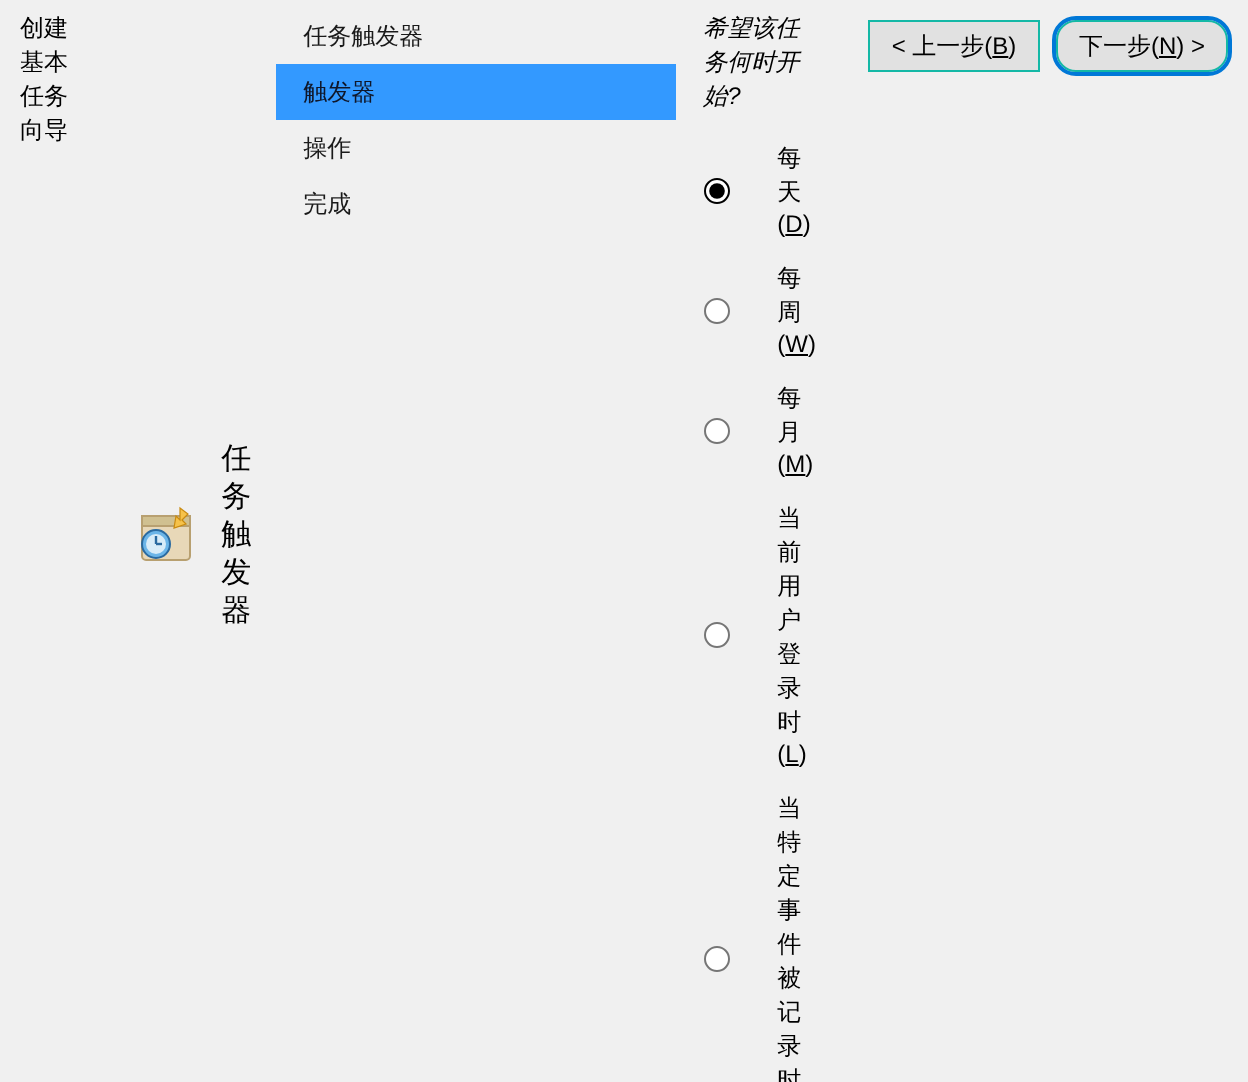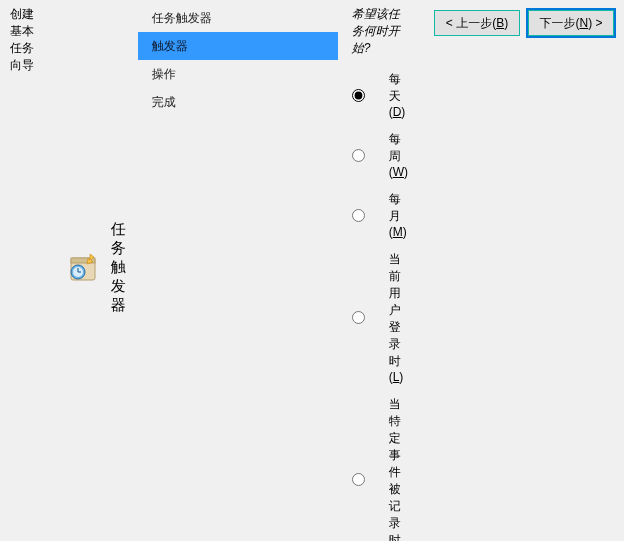--- a/index.html
+++ b/index.html
@@ -98,20 +98,21 @@
       background: #e1e1e1;
       border: 1px solid #14b8a6;
       font-family: inherit;
       font-size: 12px;
       cursor: pointer;
       padding: 0 10px;
     }
     .btn.primary {
       outline: 2px solid #0078d7;
       outline-offset: 0;
+      border-radius: 10px;
     }
   </style>
 </head>
 <body>
 
 <div class="wizard">
 
   <div class="titlebar">创建基本任务向导</div>
 
   <div class="header">

